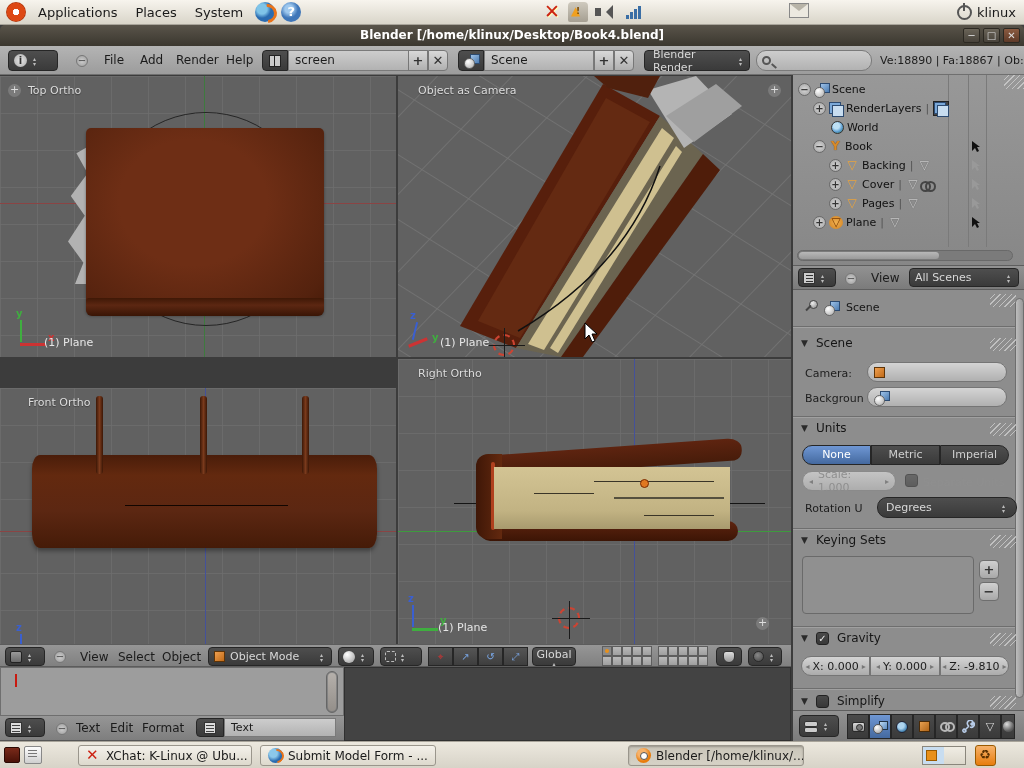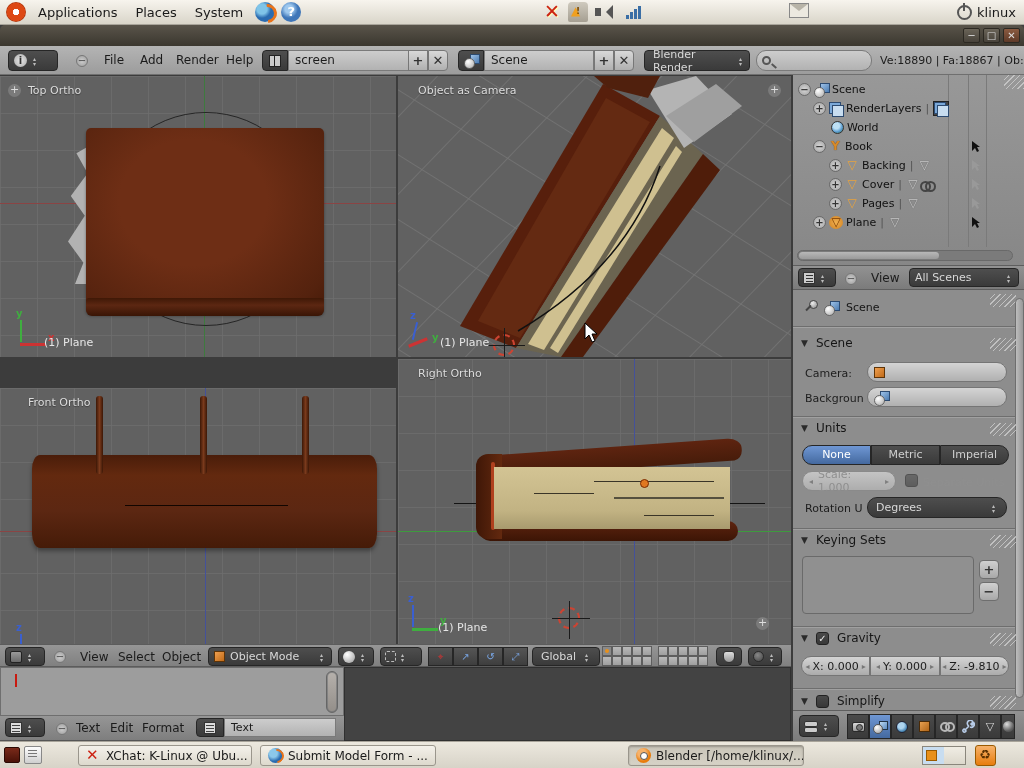--- a/index.html
+++ b/index.html
@@ -139,21 +139,21 @@
 #v3d-view{left:76px;top:5px;} #v3d-select{left:114px;top:5px;} #v3d-object{left:158px;top:5px;}
 #mode-dd { left:208px; width:124px; padding:0 5px; gap:5px; }
 .cube-ico { width:11px; height:11px; background:linear-gradient(135deg,#f0a050,#c06a18); border:1px solid #5e3408; }
 #mode-dd .dd-txt { flex:1; font-size:11px; }
 #shade-dd { left:338px; width:36px; padding:0 4px; gap:3px; }
 .sphere-ico { width:12px; height:12px; border-radius:50%; background:radial-gradient(circle at 35% 30%,#fff,#999); }
 #pivot-dd { left:380px; width:42px; padding:0 4px; gap:2px; }
 .pivot-glyph { width:11px; height:11px; border:1px dashed #bbb; border-radius:2px; }
 #manip { left:428px; width:100px; display:flex; }
 .manip-cell { width:25px; height:19px; background:linear-gradient(#555,#3e3e3e); border:1px solid #262626; text-align:center; line-height:17px; font-size:10px; }
-#global-dd { left:532px; width:68px; padding:0 8px; justify-content:space-between; font-size:11px; }
+#global-dd { left:532px; width:44px; padding:0 0; justify-content:space-between; font-size:11px;flex-direction:column; }
 .layer-grid { left:auto; display:grid; grid-template-columns:repeat(5,10px); grid-template-rows:10px 10px; }
 .lcell { background:linear-gradient(#b9b9b9,#9f9f9f); border:1px solid #5e5e5e; position:relative; }
 .lcell.active-layer { background:#8a8a8a; }
 .lcell.active-layer::after { content:""; position:absolute; left:2px; top:2px; width:4px; height:4px; border-radius:50%; background:#e8901a; }
 #layers1 { position:absolute; left:602px; top:1px; }
 #layers2 { position:absolute; left:658px; top:1px; }
 #snap-btn { left:716px; width:26px; justify-content:center; }
 .snap-glyph { width:12px; height:12px; background:linear-gradient(#ddd,#999); border:1px solid #333; border-radius:3px 3px 6px 6px; }
 #render-dd { left:748px; width:34px; padding:0 4px; gap:3px; }
 .rsphere { width:11px; height:11px; border-radius:50%; background:radial-gradient(circle at 40% 35%,#888,#444); border:1px solid #2a2a2a; }
@@ -236,21 +236,21 @@
 .pill .arr { font-size:8px; color:#7f7f7f; }
 .seg { position:absolute; display:flex; height:20px; }
 .seg-btn { flex:1; background:linear-gradient(#4e4e4e,#3a3a3a); border:1px solid #262626; color:#cfcfcf;
   text-align:center; line-height:18px; font-size:11px; }
 .seg-btn.first { border-radius:10px 0 0 10px; }
 .seg-btn.last { border-radius:0 10px 10px 0; }
 .seg-btn.sel { background:linear-gradient(#6f97d4,#44699f); color:#fff; }
 .chk { width:13px; height:13px; background:linear-gradient(#4a4a4a,#383838); border:1px solid #222; border-radius:3px;
   color:#e8e8e8; font-size:10px; line-height:12px; text-align:center; }
 .darkdd { position:absolute; height:21px; background:linear-gradient(#4e4e4e,#3a3a3a); border:1px solid #262626; border-radius:10px;
-  color:#d8d8d8; display:flex; align-items:center; justify-content:space-between; padding:0 8px; font-size:11px; }
+  color:#d8d8d8; display:flex; align-items:center; justify-content:space-between; padding:0 8px; font-size:11px;margin-left:10px; }
 #keyset-box { position:absolute; left:9px; top:336px; width:172px; height:58px; background:#909090; border:1px solid #6a6a6a; border-radius:4px; }
 .sqbtn { position:absolute; left:186px; width:20px; height:19px; background:linear-gradient(#d0d0d0,#a8a8a8);
   border:1px solid #6e6e6e; border-radius:4px; color:#333; font-size:13px; font-weight:bold; text-align:center; line-height:17px; }
 #grav-fields { position:absolute; left:8px; top:432px; width:208px; display:flex; }
 .numfield { flex:1; height:20px; background:linear-gradient(#d4d4d4,#ababab); border:1px solid #757575;
   display:flex; align-items:center; justify-content:center; gap:3px; color:#1c1c1c; font-size:11px; }
 .numfield.first{border-radius:10px 0 0 10px;} .numfield.last{border-radius:0 10px 10px 0;}
 
 #props-header { position:absolute; left:0; top:635px; width:233px; height:31px;
   background:linear-gradient(#929292,#7b7b7b); border-top:1px solid #5e5e5e; }
@@ -326,20 +326,21 @@
     </div>
     <div id="clock">Sat Feb 20, 12:46 PM</div>
     <div id="mail-tray"></div>
     <div id="user-area">
       <div id="power-ico"></div>
       <span>klinux</span>
     </div>
   </div>
 
   <div id="titlebar">
+    <span>Blender [/home/klinux/Desktop/Book4.blend]</span>
     <div id="win-buttons">
       <div class="winbtn">─</div>
       <div class="winbtn">□</div>
       <div class="winbtn close">✕</div>
     </div>
   </div>
 
   <div id="bl-header">
     <div class="darkbtn" id="info-btn">
       <div id="info-i">i</div>

